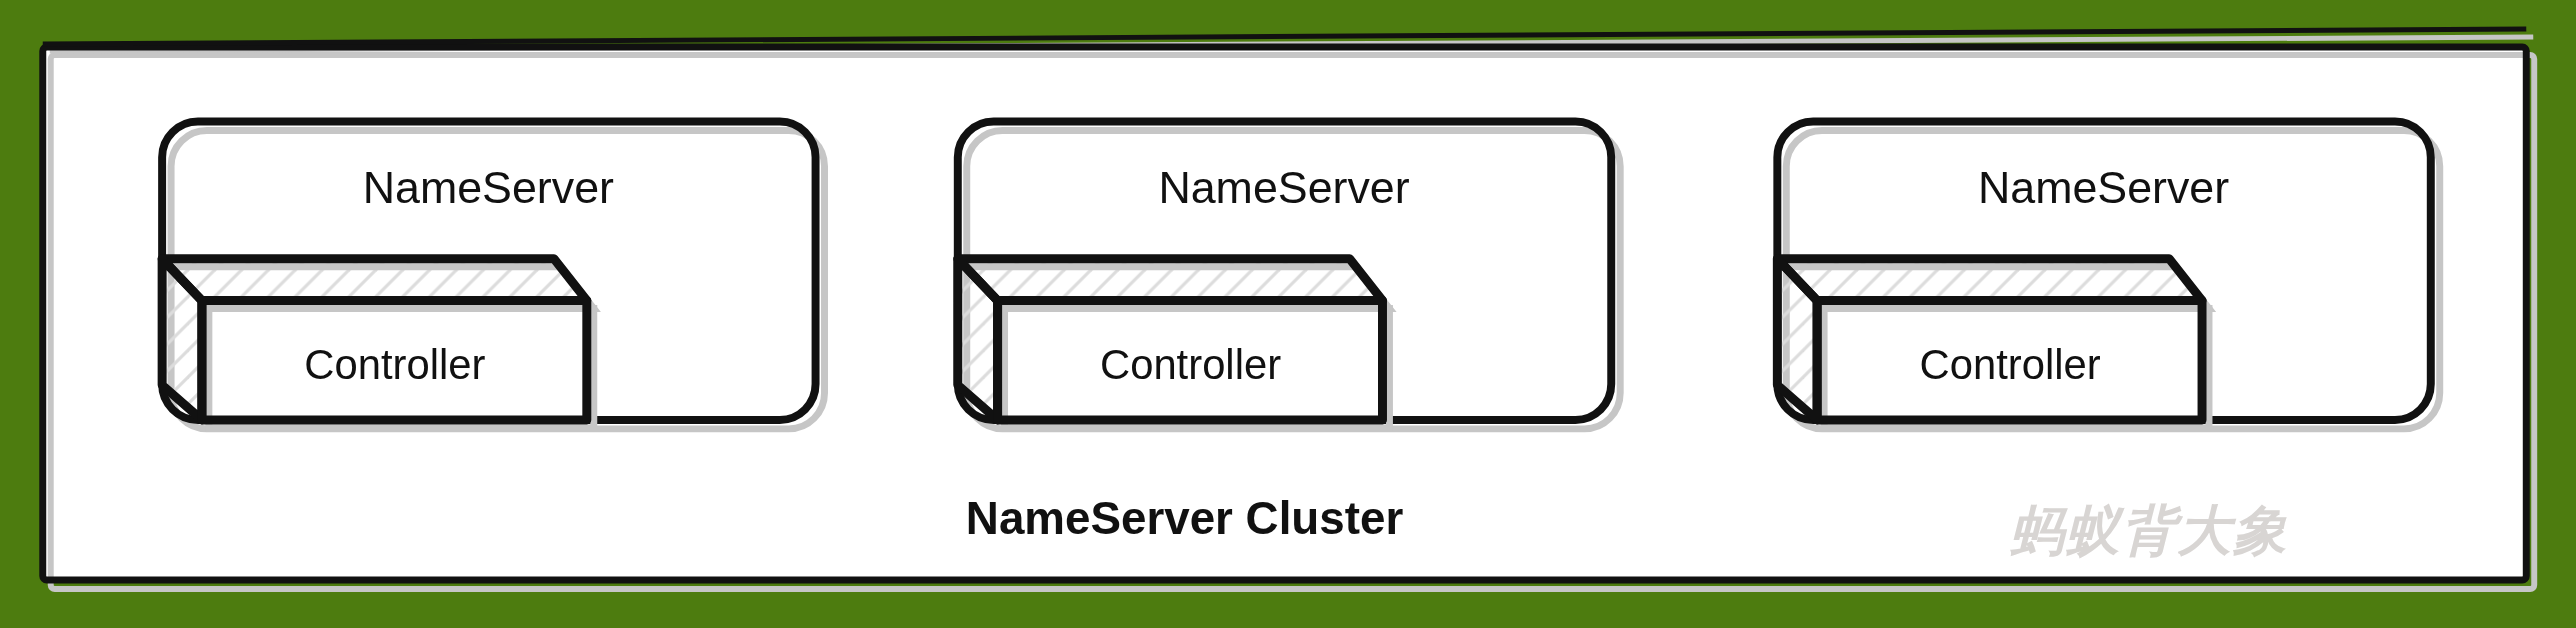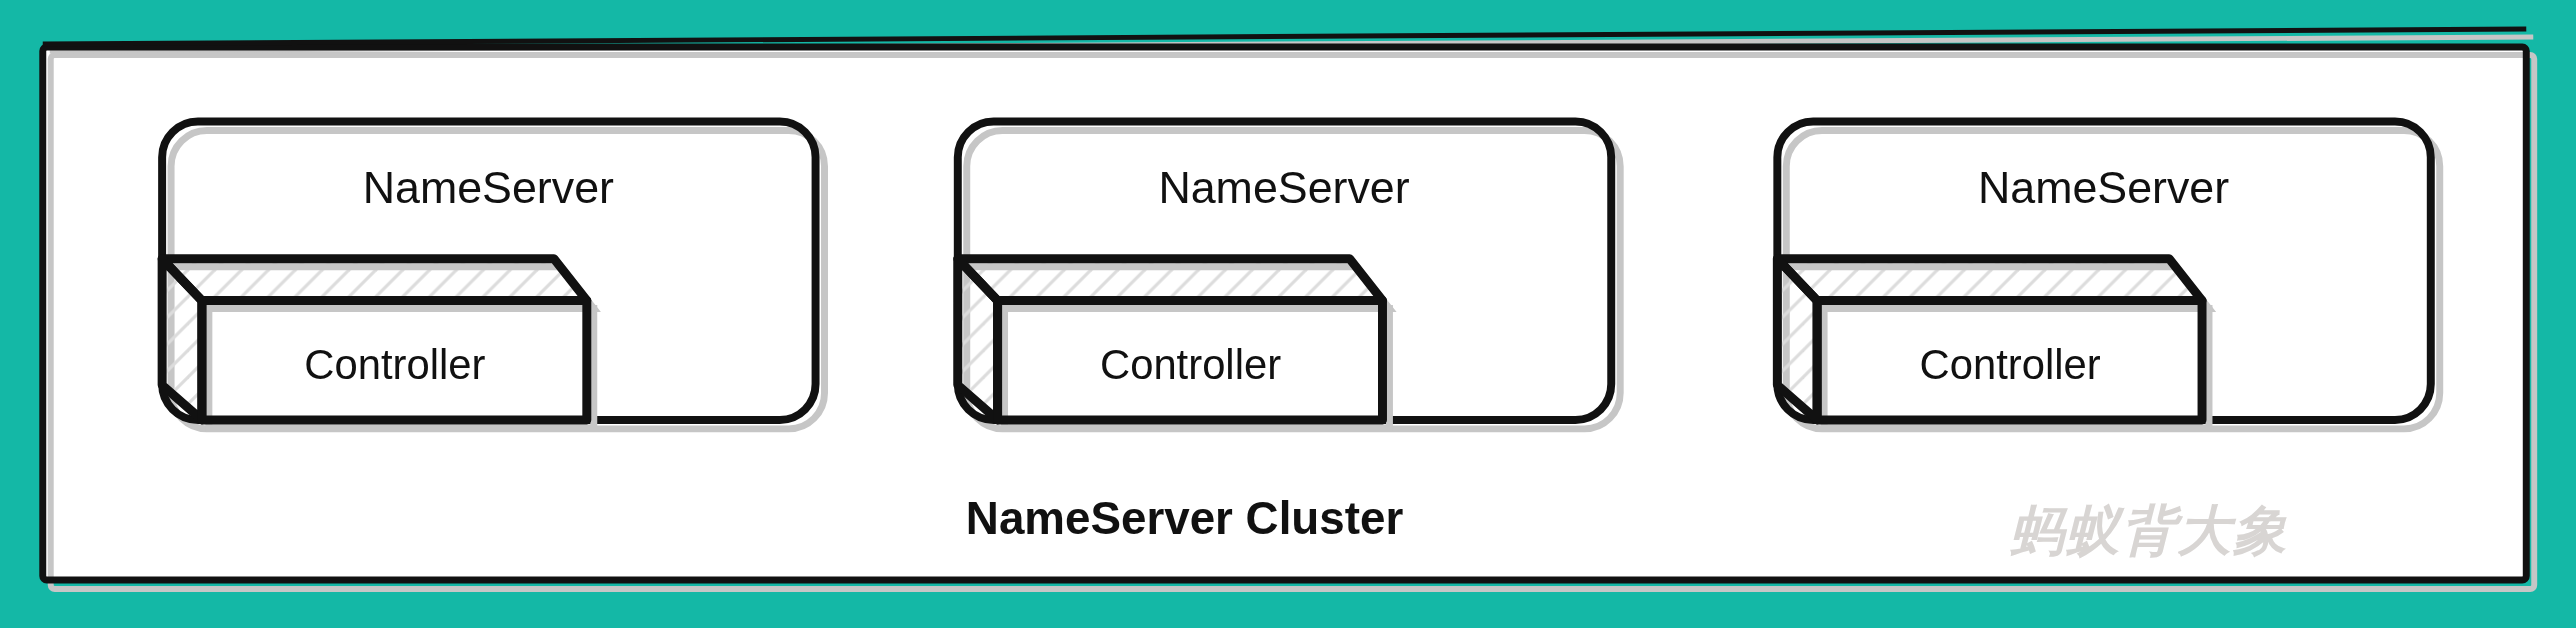--- a/index.html
+++ b/index.html
@@ -8,21 +8,21 @@
     background: #ffffff;
     width: 2576px;
     height: 629px;
     overflow: hidden;
     font-family: "Liberation Sans", "DejaVu Sans", sans-serif;
   }
   .canvas-wrap {
     position: relative;
     width: 2576px;
     height: 629px;
-    background: #14b8a6;
+    background: #4d7c0f;
   }
   svg { display: block; }
 
   
   .ink       { stroke: #111111; fill: none; }
   .ghost     { stroke: #c6c6c6; fill: none; }
   .facefill-white { fill: #ffffff; stroke: none; }
   .hatched   { fill: url(#hatch); stroke: none; }
 
   .label-text {

